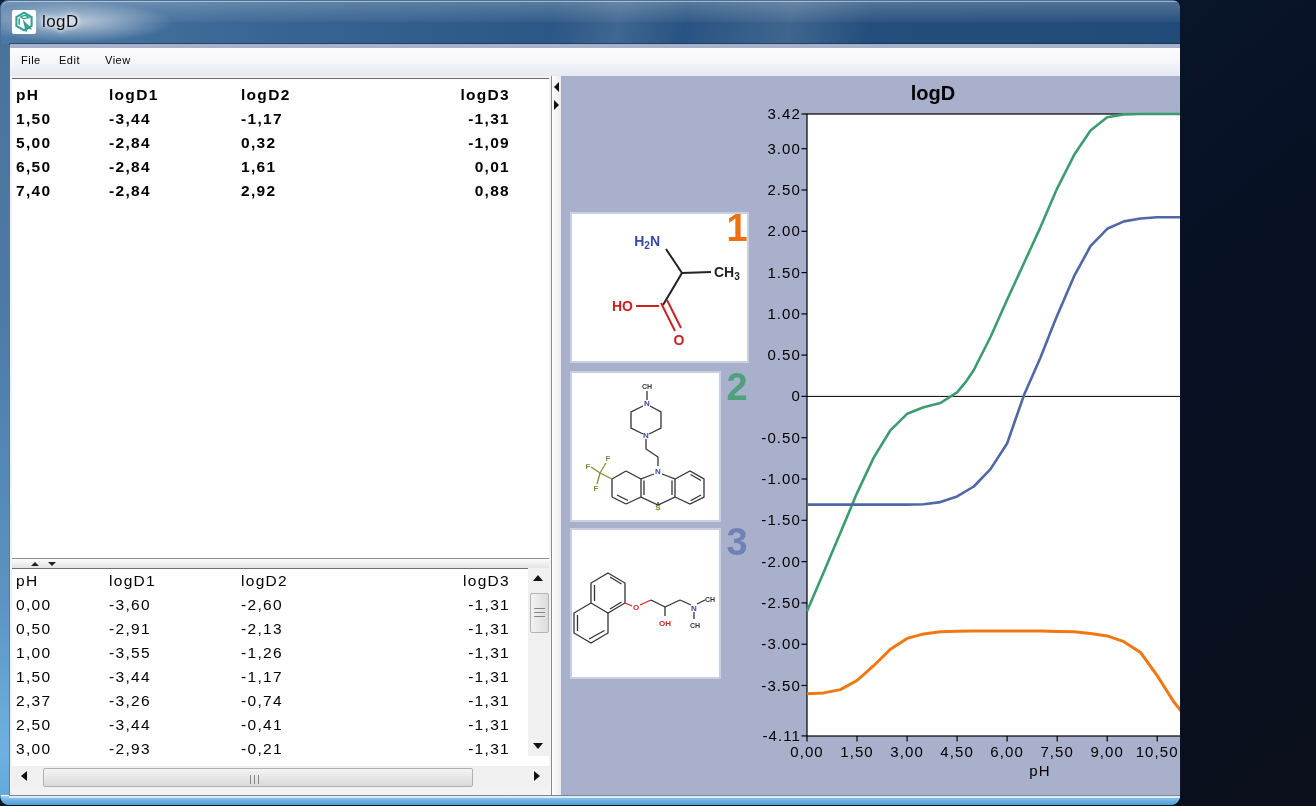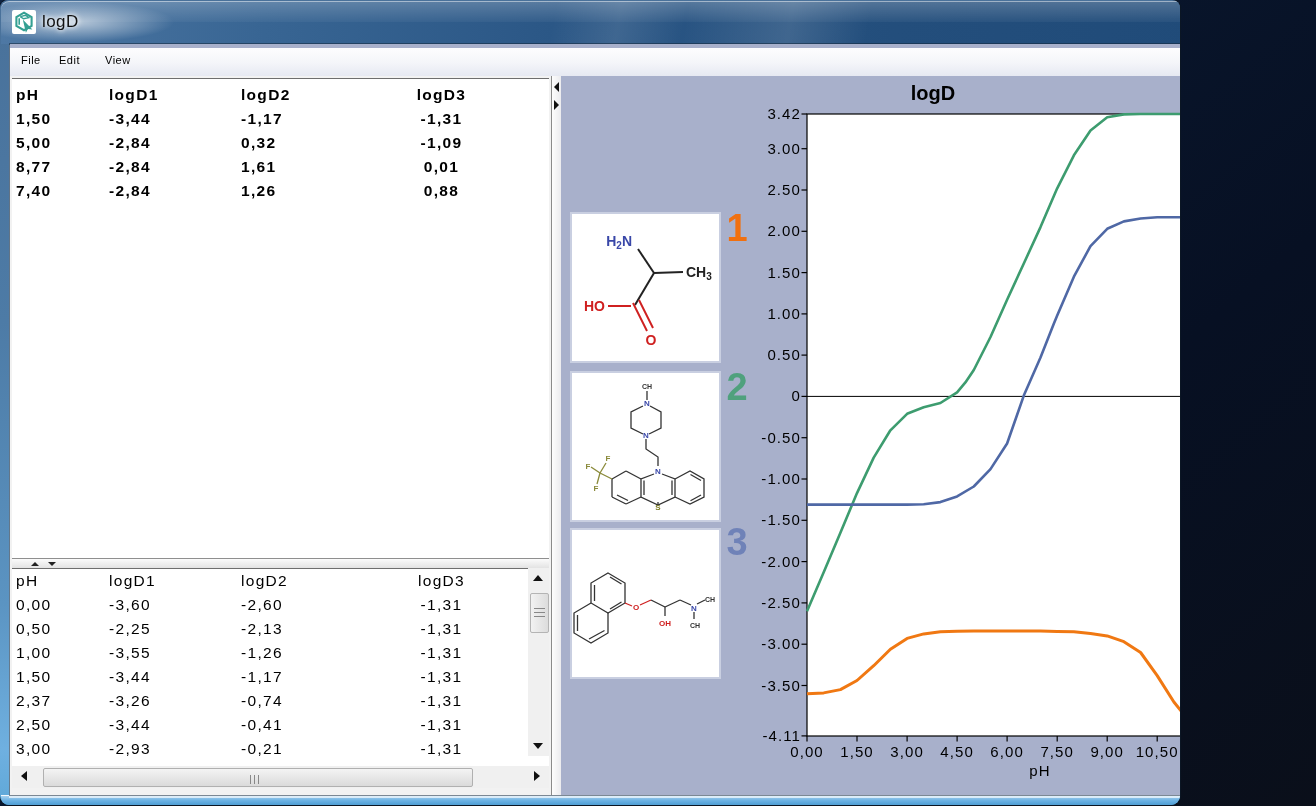--- a/index.html
+++ b/index.html
@@ -37,21 +37,21 @@
 #menubar span{position:absolute;top:6px;}
 
 #lpane{position:absolute;left:0;top:32px;width:541px;height:719px;background:#f2f2f2;}
 .tbl{position:absolute;left:2px;width:537px;background:#fff;overflow:hidden;font-size:15.5px;color:#000;letter-spacing:1.3px;}
 #tbl1{top:2px;height:475px;border-top:1px solid #6e6e6e;border-bottom:1px solid #8f8f8f;padding-top:4px;}
 #tbl2{top:492px;height:197px;border-top:1px solid #6e6e6e;}
 .row{height:24px;line-height:24px;white-space:nowrap;display:flex;}
 .c0{width:93px;padding-left:4px;text-align:left;}
 .c1{width:132px;}
 .c2{width:132px;text-align:left;}
-.c3{width:137px;text-align:center;}
+.c3{width:137px;text-align:right;}
 .bold{font-weight:bold;}
 
 #hsplit{position:absolute;left:2px;top:483px;width:537px;height:9px;background:linear-gradient(to bottom,#fbfbfb,#e3e3e3);}
 #hsplit .tri{position:absolute;top:2px;width:0;height:0;}
 
 #vsplit{position:absolute;left:541px;top:32px;width:10px;height:719px;background:linear-gradient(to right,#fdfdfd,#e9e9ec);border-left:1px solid #8a8a8a;}
 #vsplit .tri{position:absolute;left:2px;width:0;height:0;}
 
 #vsb{position:absolute;left:518px;top:492px;width:21px;height:188px;background:#f0f0f0;}
 #hsb{position:absolute;left:2px;top:690px;width:537px;height:22px;background:#f0f0f0;}
@@ -109,29 +109,29 @@
             <span class="c2">-1,17</span>
             <span class="c3">-1,31</span>
           </div>
     <div class="row">
             <span class="c0">5,00</span>
             <span class="c1">-2,84</span>
             <span class="c2">0,32</span>
             <span class="c3">-1,09</span>
           </div>
     <div class="row">
-            <span class="c0">8,77</span>
+            <span class="c0">6,50</span>
             <span class="c1">-2,84</span>
             <span class="c2">1,61</span>
             <span class="c3">0,01</span>
           </div>
     <div class="row">
             <span class="c0">7,40</span>
             <span class="c1">-2,84</span>
-            <span class="c2">1,26</span>
+            <span class="c2">2,92</span>
             <span class="c3">0,88</span>
           </div>
    </div>
    <div id="hsplit">
     <div class="tri" style="left:19px;top:3px;border-left:4px solid transparent;border-right:4px solid transparent;border-bottom:4px solid #222;"></div>
     <div class="tri" style="left:36px;top:3px;border-left:4px solid transparent;border-right:4px solid transparent;border-top:4px solid #222;"></div>
    </div>
    <div id="tbl2" class="tbl">
     <div class="row">
             <span class="c0">pH</span>
@@ -140,21 +140,21 @@
             <span class="c3">logD3</span>
           </div>
     <div class="row">
             <span class="c0">0,00</span>
             <span class="c1">-3,60</span>
             <span class="c2">-2,60</span>
             <span class="c3">-1,31</span>
           </div>
     <div class="row">
             <span class="c0">0,50</span>
-            <span class="c1">-2,25</span>
+            <span class="c1">-2,91</span>
             <span class="c2">-2,13</span>
             <span class="c3">-1,31</span>
           </div>
     <div class="row">
             <span class="c0">1,00</span>
             <span class="c1">-3,55</span>
             <span class="c2">-1,26</span>
             <span class="c3">-1,31</span>
           </div>
     <div class="row">
@@ -203,21 +203,21 @@
     <div class="sbtn" style="left:511px;top:0;width:26px;height:22px;">
      <div style="position:absolute;left:11px;top:5px;width:0;height:0;border-top:5.5px solid transparent;border-bottom:5.5px solid transparent;border-left:6px solid #111;"></div>
     </div>
    </div>
   </div>
   <div id="vsplit">
    <div class="tri" style="top:6px;border-top:5px solid transparent;border-bottom:5px solid transparent;border-right:5px solid #111;"></div>
    <div class="tri" style="top:24px;border-top:5px solid transparent;border-bottom:5px solid transparent;border-left:5px solid #111;"></div>
   </div>
   <div id="rpane">
-   <div class="thumb" id="th1" style="top:136px;">
+   <div class="thumb" id="th1" style="top:136px;padding-left:28px;">
     <svg width="147" height="147" viewBox="0 0 147 147">
      <g stroke="#222" stroke-width="2" fill="none">
       <line x1="66" y1="35" x2="82" y2="59"></line>
       <line x1="82" y1="59" x2="111" y2="58"></line>
       <line x1="82" y1="59" x2="63" y2="91"></line>
      </g>
      <g stroke="#cf2020" stroke-width="2" fill="none">
       <line x1="59" y1="92" x2="36" y2="92"></line>
       <line x1="61" y1="89" x2="75" y2="117"></line>
       <line x1="67" y1="86" x2="81" y2="114"></line>

